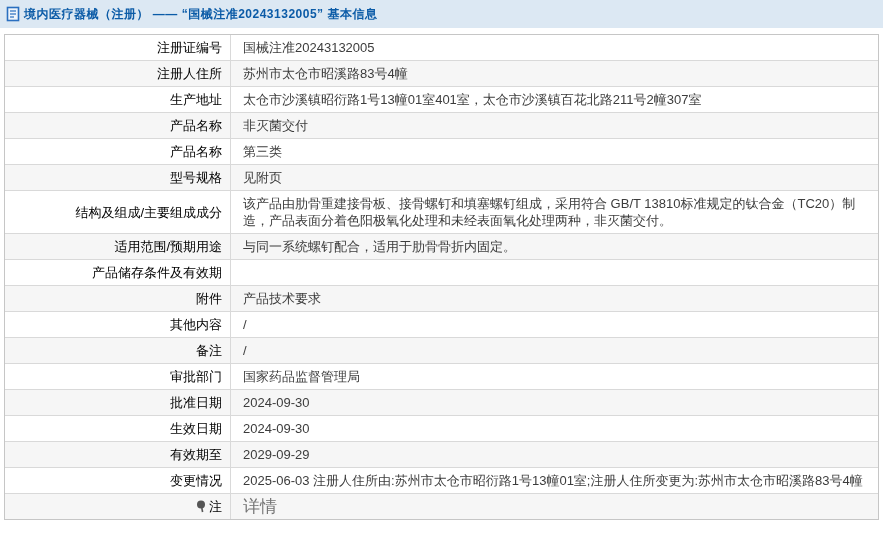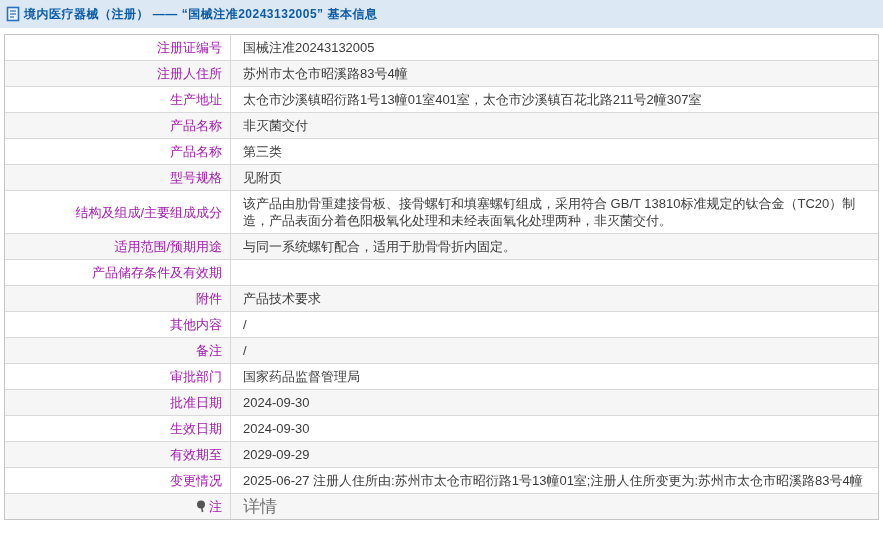--- a/index.html
+++ b/index.html
@@ -41,21 +41,21 @@
     align-items: stretch;
   }
   .row:last-child { border-bottom: none; }
   .row:nth-child(even) { background: #f6f6f6; }
 
   .cell-label {
     flex: 0 0 226px;
     text-align: right;
     padding: 4px 8px 4px 4px;
     border-right: 1px solid #d9d9d9;
-    color: #a21caf;
+    color: #000000;
     font-size: 13px;
     line-height: 17px;
     display: flex;
     justify-content: flex-end;
     align-items: center;
     gap: 2px;
   }
   .cell-value {
     flex: 1;
     padding: 4px 10px 4px 12px;
@@ -217,21 +217,21 @@
         </div>
         <div class="cell-value">
           <span class="val">2029-09-29</span>
         </div>
       </div>
       <div class="row">
         <div class="cell-label">
           <span>变更情况</span>
         </div>
         <div class="cell-value">
-          <span class="val">2025-06-27 注册人住所由:苏州市太仓市昭衍路1号13幢01室;注册人住所变更为:苏州市太仓市昭溪路83号4幢</span>
+          <span class="val">2025-06-03 注册人住所由:苏州市太仓市昭衍路1号13幢01室;注册人住所变更为:苏州市太仓市昭溪路83号4幢</span>
         </div>
       </div>
       <div class="row">
         <div class="cell-label">
           <span class="note-icon">
             <svg width="10" height="13" viewBox="0 0 10 13">
               <circle cx="5" cy="4.5" r="4" fill="#555"></circle>
               <line x1="5.8" y1="8" x2="6.6" y2="12" stroke="#555" stroke-width="1.6"></line>
             </svg>
           </span>

